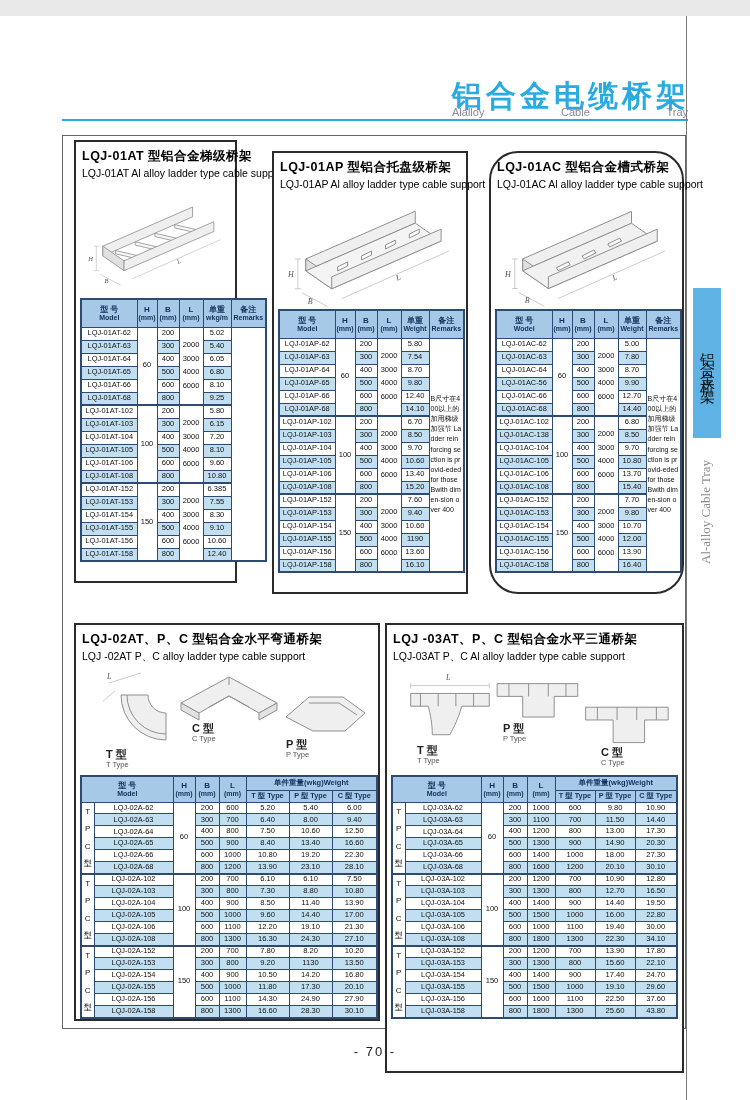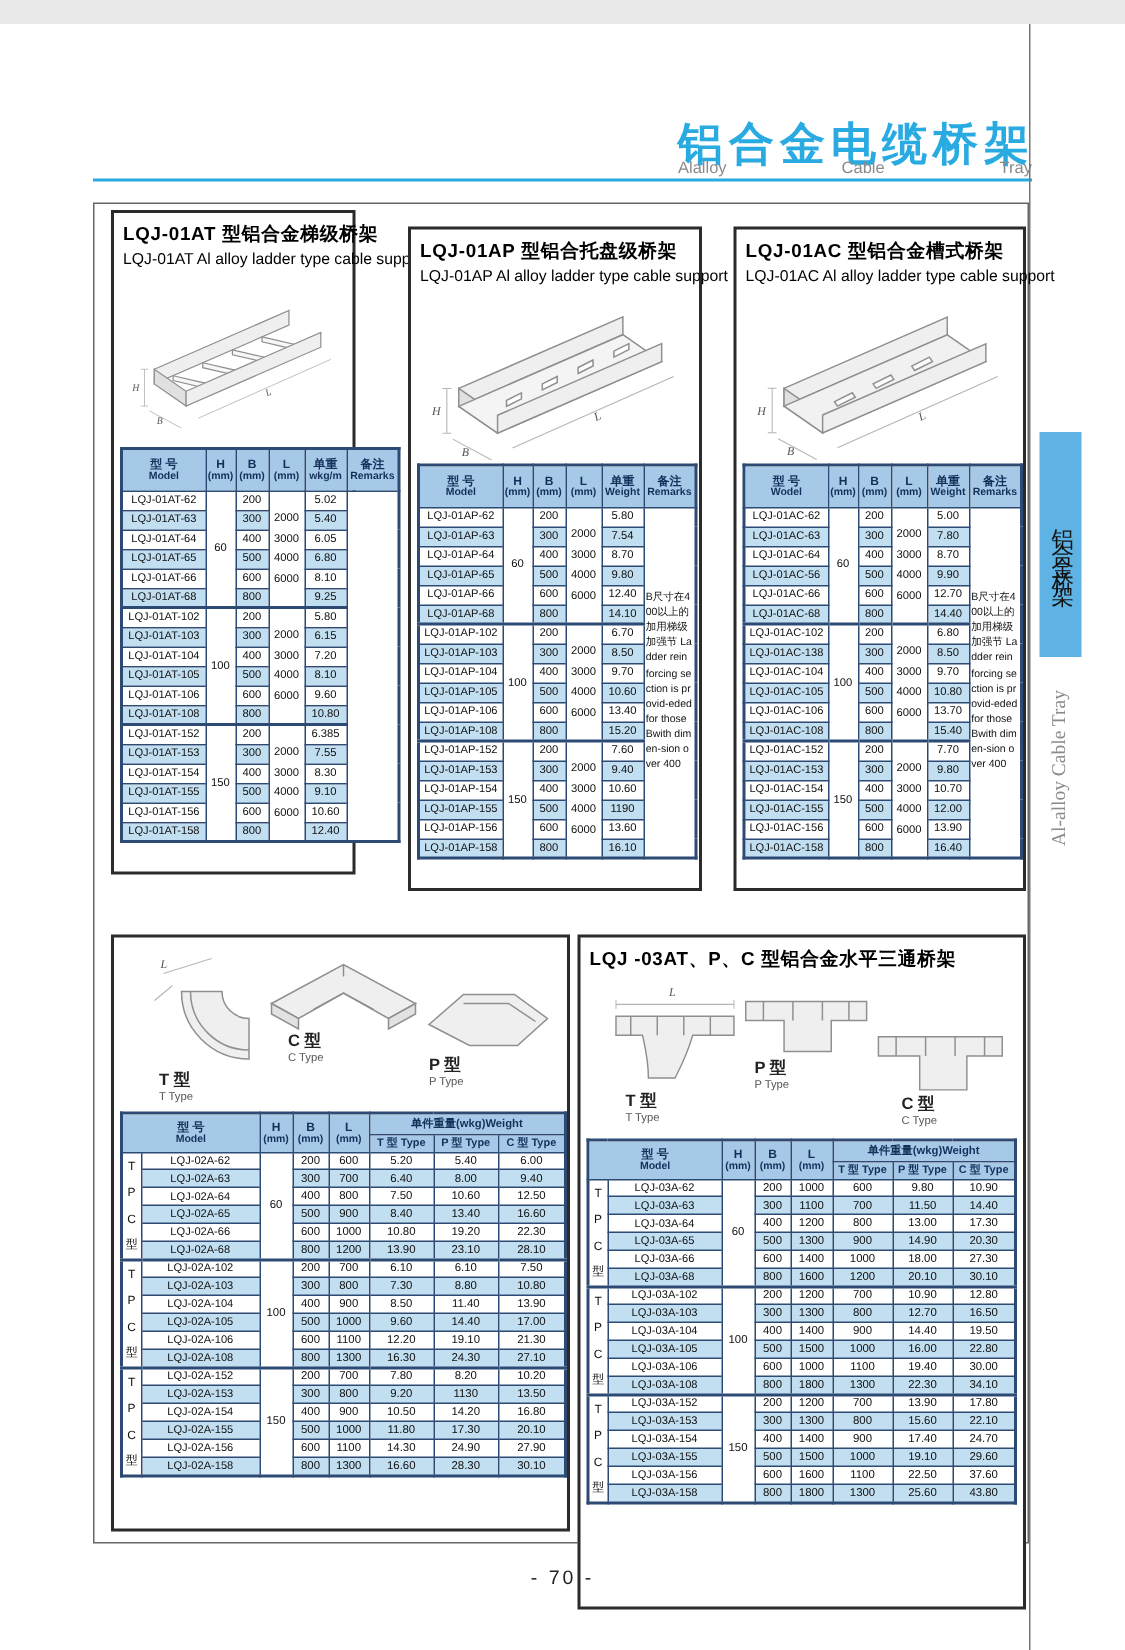--- a/index.html
+++ b/index.html
@@ -26,21 +26,21 @@
             writing-mode:vertical-rl;text-orientation:upright;font-size:15px;letter-spacing:9px;color:#111;}
   .side-en{position:absolute;left:695px;top:426px;width:22px;height:140px;
            writing-mode:vertical-rl;transform:rotate(180deg);
            font-family:"Liberation Serif",serif;font-size:13px;color:#8a8a8a;
            display:flex;align-items:center;justify-content:center;white-space:nowrap;}
 
   
   .panel{position:absolute;border:2px solid var(--panel-border);background:#fff;padding:5px 4px 3px 4px;}
   .p1{left:74px;top:124px;width:163px;height:443px;}
   .p2{left:272px;top:135px;width:196px;height:443px;}
-  .p3{left:489px;top:135px;width:195px;height:443px;}
+  .p3{left:489px;top:135px;width:195px;height:443px;border-radius:29px;}
   .p4{left:74px;top:607px;width:306px;height:398px;}
   .p5{left:385px;top:607px;width:299px;height:450px;}
   .t-cn{font-size:12.5px;font-weight:600;color:#000;letter-spacing:.5px;margin:1px 0 0 2px;white-space:nowrap;}
   .t-en{font-size:10.5px;color:#000;margin:2px 0 0 2px;white-space:nowrap;}
   .draw{position:relative;height:116px;margin:1px 0 2px 0;}
   .p4 .draw,.p5 .draw{height:108px;}
   .draw svg{width:100%;height:100%;display:block;}
   .shape-label{position:absolute;width:64px;text-align:left;line-height:1.05;}
   .shape-label .cn{font-size:11px;font-weight:bold;color:#222;}
   .shape-label .en{font-size:7.5px;color:#555;}
@@ -621,20 +621,22 @@
           <tr class="alt">
             <td class="model">LQJ-01AC-158</td>
             <td>800</td>
             <td>16.40</td>
           </tr>
         </tbody>
     </table>
   </div>
 
   <div class="panel p4">
+    <div class="t-cn">LQJ-02AT、P、C 型铝合金水平弯通桥架</div>
+    <div class="t-en">LQJ -02AT P、C alloy ladder type cable support</div>
     <div class="draw">
       <svg viewBox="0 0 292 108">
         <g class="dwg">
           <path d="M40 30 A45 45 0 0 0 85 75 L85 48 A18 18 0 0 1 67 30 Z"></path>
           <path d="M46 30 A39 39 0 0 0 85 69" fill="none"></path>
           <path d="M100 38 L148 12 L196 38 L178 48 L148 31 L118 48 Z"></path>
           <path d="M100 38 L100 45 L118 55 L118 48 Z M196 38 L196 45 L178 55 L178 48 Z" fill="#e2e2e2"></path>
           <path d="M148 12 L148 20 M128 42 L148 31 L168 42" fill="none"></path>
           <path d="M205 52 L228 32 L262 32 L284 48 L264 66 L232 66 Z"></path>
           <path d="M228 38 L258 38 L276 50" fill="none"></path>
@@ -861,20 +863,21 @@
             <td>16.60</td>
             <td>28.30</td>
             <td>30.10</td>
           </tr>
         </tbody>
     </table>
   </div>
 
   <div class="panel p5">
     <div class="t-cn">LQJ -03AT、P、C 型铝合金水平三通桥架</div>
+    <div class="t-en">LQJ-03AT P、C Al alloy ladder type cable support</div>
     <div class="draw">
       <svg viewBox="0 0 292 108">
         <g class="dwg">
           <path d="M20 28 L100 28 L100 41 L72 41 C68 55 64 62 60 70 L42 70 C42 58 40 50 38 41 L20 41 Z"></path>
           <path d="M30 28 L30 41 M48 28 L48 41 M66 28 L66 41 M84 28 L84 41" fill="none"></path>
           <path d="M108 18 L190 18 L190 31 L166 31 L166 52 L134 52 L134 31 L108 31 Z"></path>
           <path d="M120 18 L120 31 M140 18 L140 31 M160 18 L160 31 M178 18 L178 31" fill="none"></path>
           <path d="M198 42 L282 42 L282 55 L258 55 L258 78 L226 78 L226 55 L198 55 Z"></path>
           <path d="M210 42 L210 55 M230 42 L230 55 M250 42 L250 55 M270 42 L270 55" fill="none"></path>
         </g>

